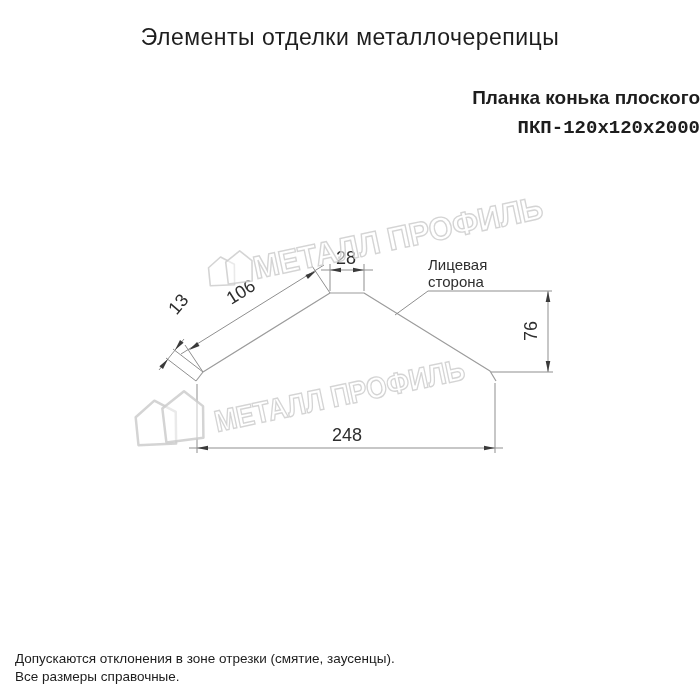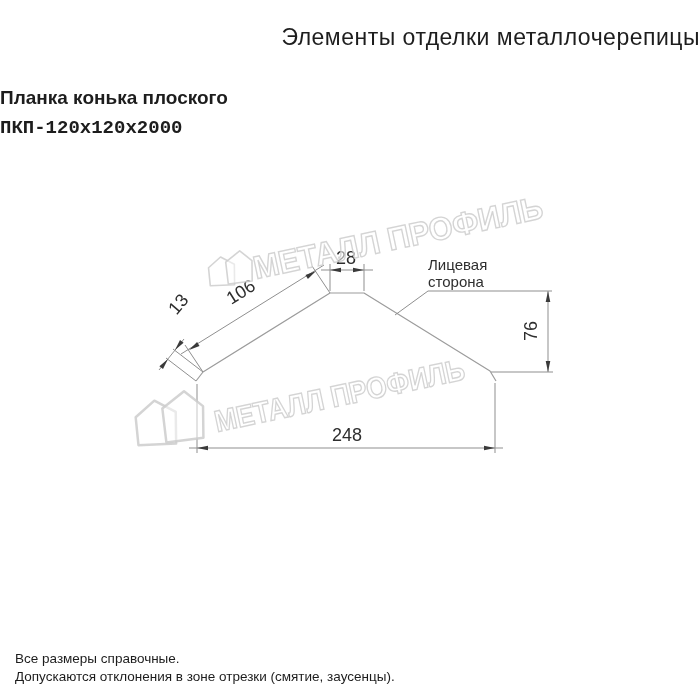--- a/index.html
+++ b/index.html
@@ -1,25 +1,25 @@
 <!DOCTYPE html>
 <html><head>
 <meta charset="utf-8">
 <style>
   html,body{margin:0;padding:0;background:#fff;}
   .page{
     position:relative;width:700px;height:700px;background:#ffffff;overflow:hidden;
     font-family:"Liberation Sans",sans-serif;color:#1d1d1d;
   }
   .title{
-    position:absolute;top:24px;left:0;width:700px;text-align:right;
+    position:absolute;top:24px;left:0;width:700px;text-align:center;
     font-size:23px;font-weight:400;letter-spacing:.5px;color:#1d1d1d;
   }
   .subtitle{
-    position:absolute;left:0;width:700px;text-align:left;
+    position:absolute;left:0;width:700px;text-align:right;
     font-size:19px;font-weight:700;color:#1d1d1d;
   }
   .subtitle.name{top:87px;}
   .subtitle.model{top:117px;font-family:Liberation Mono, monospace;}
   svg.drawing{position:absolute;left:0;top:0;width:700px;height:700px;}
   .footer{
     position:absolute;left:15px;top:650px;font-size:13.5px;line-height:18px;color:#1d1d1d;
   }
   .dim-line{stroke:#8f8f8f;stroke-width:1;fill:none;}
   .profile{stroke:#9c9c9c;stroke-width:1.2;fill:none;stroke-linejoin:round;}
@@ -113,17 +113,17 @@
         <path class="wm-shape" d="M20,-6 L22,-28 L38,-36 L48,-24 L44,-4 Z"></path>
       </g>
       <g transform="translate(217,432) rotate(-12)">
         <text class="wm-text" x="0" y="0" font-size="30" textLength="255" lengthAdjust="spacingAndGlyphs">МЕТАЛЛ ПРОФИЛЬ</text>
       </g>
     </g>
 
   </svg>
 
   <div class="footer">
+    <div>Допускаются отклонения в зоне отрезки (смятие, заусенцы).</div>
     <div>Все размеры справочные.</div>
-    <div>Допускаются отклонения в зоне отрезки (смятие, заусенцы).</div>
   </div>
 
 </div>
 
 </body></html>

